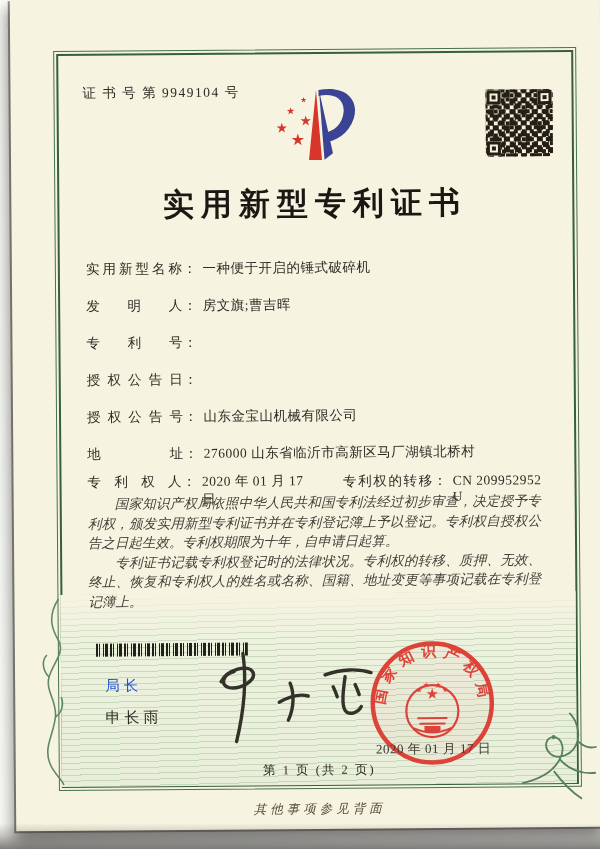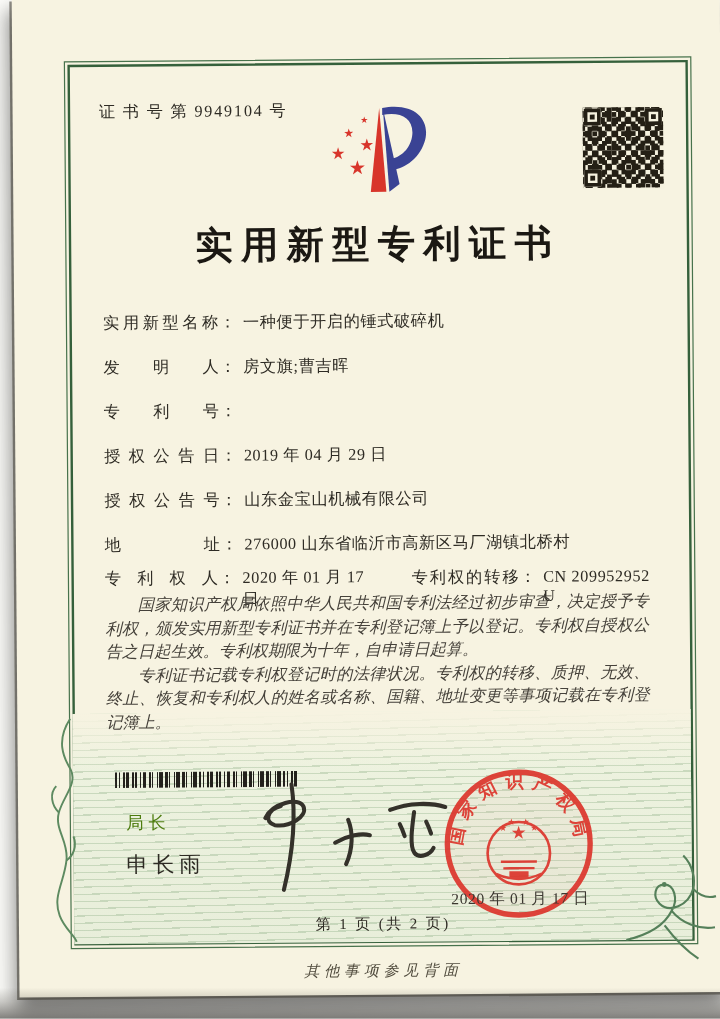--- a/index.html
+++ b/index.html
@@ -34,22 +34,22 @@
   .flabel.short{width:92px;}
   .fcolon{margin-right:6px;}
   .fvalue{letter-spacing:.5px;}
   .pair+.pair{margin-left:24px;}
   .paras{position:absolute;left:74px;top:496px;width:453px;font-size:13.5px;line-height:19.6px;
     color:#45413a;text-align:justify;font-style:italic;z-index:2;}
   .paras p{margin:0;text-indent:2em;}
   .barcode{position:absolute;left:81px;top:645px;width:152px;height:13px;z-index:2;
     background:repeating-linear-gradient(90deg,#23211c 0 2px,transparent 2px 3px,#23211c 3px 4px,
       transparent 4px 7px,#23211c 7px 8px,transparent 8px 9px,#23211c 9px 12px,transparent 12px 14px);}
-  .director-title{position:absolute;left:90px;top:678px;font-size:14.5px;letter-spacing:4px;color:#4d7c0f;z-index:2;}
-  .director-name{position:absolute;left:90px;top:710px;font-size:18px;letter-spacing:4px;color:#2e2b24;z-index:2;}
+  .director-title{position:absolute;left:90px;top:678px;font-size:14.5px;letter-spacing:4px;color:#1d4ed8;z-index:2;}
+  .director-name{position:absolute;left:90px;top:710px;font-size:15px;letter-spacing:4px;color:#2e2b24;z-index:2;}
   .sign{position:absolute;left:178px;top:650px;width:190px;height:100px;z-index:2;}
   .seal{position:absolute;left:352px;top:642px;width:130px;height:130px;z-index:3;opacity:.9;}
   .seal-date{position:absolute;left:338px;top:744px;width:160px;text-align:center;font-size:13px;
     color:#3c3831;letter-spacing:.5px;z-index:4;}
   .page-num{position:absolute;left:43px;width:521px;top:765px;text-align:center;font-size:12.5px;
     letter-spacing:2px;color:#2e2b24;z-index:2;}
   .back-note{position:absolute;left:43px;width:521px;top:804px;text-align:center;font-size:12.5px;
     letter-spacing:4px;color:#514c3e;font-style:italic;z-index:2;}
   .br-flourish{position:absolute;left:504px;top:712px;width:80px;height:95px;z-index:2;}
   .left-flourish{position:absolute;left:18px;top:598px;width:34px;height:190px;z-index:2;}
@@ -102,21 +102,20 @@
           <span class="fcolon">：</span>
           <span class="fvalue">房文旗;曹吉晖</span>
       </div>
       <div class="frow">
         <span class="flabel">专利号</span>
           <span class="fcolon">：</span>
       </div>
       <div class="frow">
         <span class="flabel">授权公告日</span>
           <span class="fcolon">：</span>
-          <span class="fvalue">2019 年 04 月 29 日</span>
       </div>
       <div class="frow">
         <span class="flabel">授权公告号</span>
           <span class="fcolon">：</span>
           <span class="fvalue">山东金宝山机械有限公司</span>
       </div>
       <div class="frow">
         <span class="flabel">地址</span>
           <span class="fcolon">：</span>
           <span class="fvalue">276000 山东省临沂市高新区马厂湖镇北桥村</span>

